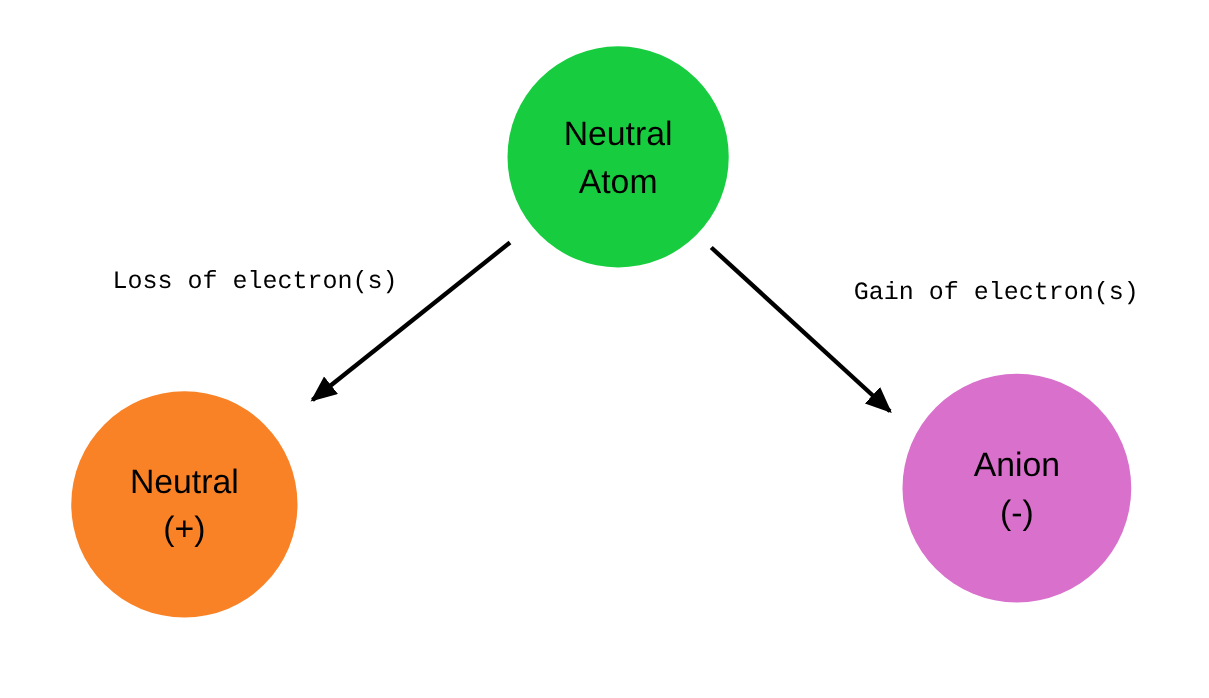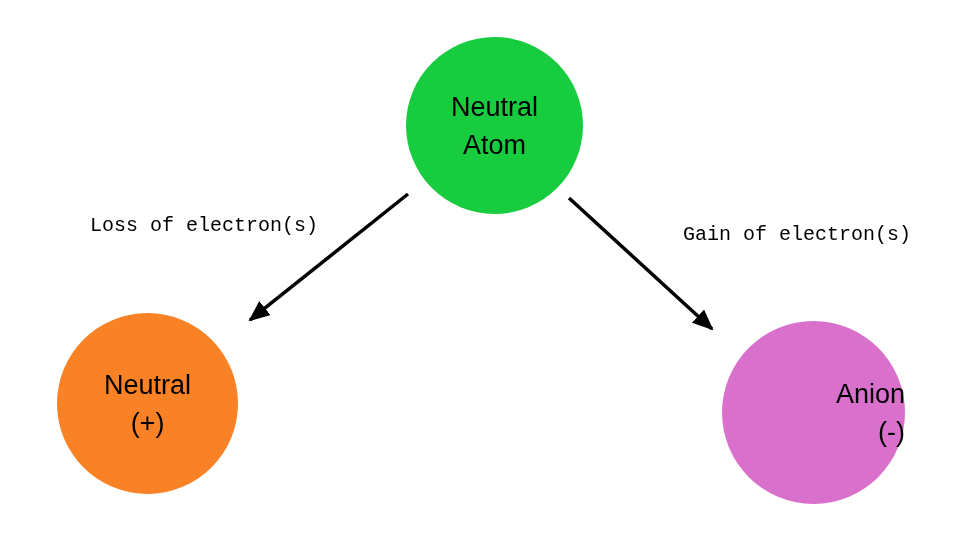--- a/index.html
+++ b/index.html
@@ -41,24 +41,23 @@
     height: 177px;
   }
   .node-cation {
     left: 57px;
     top: 313px;
     width: 181px;
     height: 181px;
   }
   .node-anion {
     left: 722px;
-    top: 321px;
+    top: 299px;
     width: 183px;
     height: 183px;
-    align-items: flex-end;
   }
   .edge-label {
     position: absolute;
     font-size: 20px;
     color: #000000;
     white-space: nowrap;
     font-family: Liberation Mono, monospace;
   }
   .edge-label-loss {
     left: 90px;

